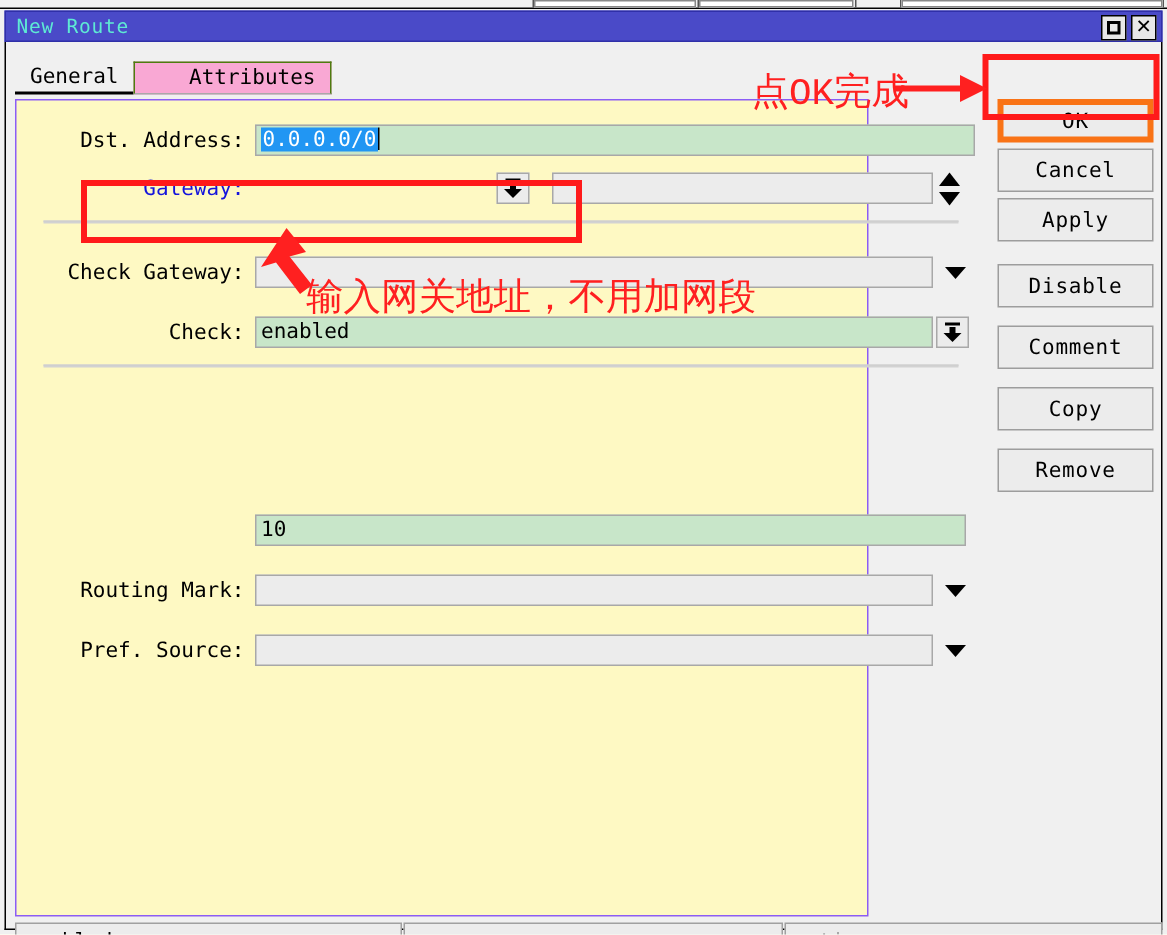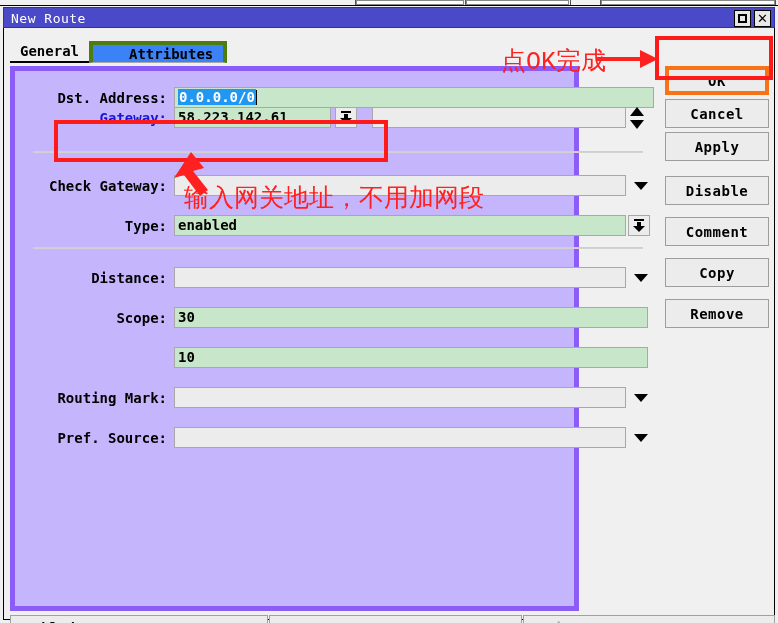--- a/index.html
+++ b/index.html
@@ -43,21 +43,21 @@
     position: absolute;
     left: 3px; top: 7px;
     width: 772px; height: 21px;
     background: #4a4ac8;
     box-sizing: border-box;
     border: 1px solid #2f2fa8;
   }
   #title-text {
     position: absolute;
     left: 7px; top: 3px;
-    color: #ffffff;
+    color: #5eead4;
     font-size: 13px;
     letter-spacing: 0.5px;
     white-space: nowrap;
   }
   .winbtn {
     position: absolute;
     top: 2px;
     width: 17px; height: 17px;
     background: #e8e8e8;
     border: 1px solid #000;
@@ -79,21 +79,20 @@
 
   
   #dialog-body {
     position: absolute;
     left: 3px; top: 28px;
     width: 772px; height: 592px;
     background: #f0f0f0;
     border: 1px solid #000;
     border-top: none;
     box-sizing: border-box;
-    font-weight: bold;
   }
 
   
   #tabs {
     position: absolute;
     left: 6px; top: 11px;
     height: 24px;
     display: flex;
     align-items: flex-end;
   }
@@ -104,33 +103,33 @@
     font-size: 14px;
     color: #000;
     box-sizing: border-box;
     white-space: nowrap;
   }
   .tab.active {
     background: #f0f0f0;
     border-bottom: 2px solid #000;
   }
   .tab.inactive {
-    background: #3b82f6;
-    border: 4px solid #4d7c0f;
+    background: #f9a8d4;
+    border: 1px solid #4d7c0f;
     border-bottom: 1px solid #a9a9a9;
     padding-left: 36px;
   }
 
   
   #form-panel {
     position: absolute;
     left: 6px; top: 38px;
     width: 569px; height: 545px;
-    background: #c4b5fd;
-    border: 5px solid #8b5cf6;
+    background: #fef9c3;
+    border: 1px solid #8b5cf6;
     box-sizing: border-box;
   }
 
   .row {
     position: absolute;
     left: 0;
     height: 23px;
     width: 100%;
   }
   .lbl {
@@ -337,23 +336,22 @@
       <div class="tab inactive">Attributes</div>
     </div>
 
     <div id="form-panel">
 
       <div class="row" style="top:16px">
         <div class="lbl">Dst. Address:</div>
         <div class="fld green" style="width:480px"><span class="sel">0.0.0.0/0</span><span class="caret"></span></div>
       </div>
 
-      <div class="row" style="top:36px">
+      <div class="row" style="top:48px">
         <div class="lbl link">Gateway:</div>
-        <div class="fld green" style="width:157px">58.223.142.61</div>
         <div class="combo-btn" style="left:320px">
           <div class="combo-glyph">
             <div class="bar"></div>
               <div class="stem"></div>
               <div class="tri"></div>
           </div>
         </div>
         <div class="fld plain" style="left:357px;width:254px"></div>
         <div class="spinner" style="left:615px;top:0px">
           <div class="up"></div>
@@ -363,43 +361,34 @@
 
       <div class="separator" style="top:80px"></div>
 
       <div class="row" style="top:104px">
         <div class="lbl">Check Gateway:</div>
         <div class="fld plain" style="width:452px"></div>
         <div class="arrow-down" style="left:619px;top:7px"></div>
       </div>
 
       <div class="row" style="top:144px">
-        <div class="lbl">Type:</div>
+        <div class="lbl">Check:</div>
         <div class="fld green" style="width:452px">enabled</div>
         <div class="combo-btn" style="left:613px">
           <div class="combo-glyph">
             <div class="bar"></div>
               <div class="stem"></div>
               <div class="tri"></div>
           </div>
         </div>
       </div>
 
       <div class="separator" style="top:176px"></div>
 
-      <div class="row" style="top:196px">
-        <div class="lbl">Distance:</div>
-        <div class="fld plain" style="width:452px"></div>
-        <div class="arrow-down" style="left:619px;top:7px"></div>
-      </div>
-
-      <div class="row" style="top:236px">
-        <div class="lbl">Scope:</div>
-        <div class="fld green" style="width:474px">30</div>
-      </div>
+
 
       <div class="row" style="top:276px">
         <div class="fld green" style="width:474px">10</div>
       </div>
 
       <div class="row" style="top:316px">
         <div class="lbl">Routing Mark:</div>
         <div class="fld plain" style="width:452px"></div>
         <div class="arrow-down" style="left:619px;top:7px"></div>
       </div>
@@ -433,19 +422,19 @@
   <div class="anno-rect" style="left:54px; top:120px; width:334px; height:42px;"></div>
 
   <div class="anno-rect" style="left:655px; top:36px; width:118px; height:44px;"></div>
 
   <div class="anno-text" style="left:501px; top:44px;">点OK完成</div>
 
   <svg class="anno-svg" style="left:596px; top:44px;" width="66" height="30">
     <path d="M0,13 L44,13 L44,6 L62,15 L44,24 L44,17 L0,17 Z" fill="#ff2020"></path>
   </svg>
 
-  <div class="anno-text" style="left:184px; top:181px;">输入网关地址，不用加网段</div>
+  <div class="anno-text" style="left:204px; top:181px;">输入网关地址，不用加网段</div>
 
   <svg class="anno-svg" style="left:172px; top:152px;" width="52" height="44">
     <path d="M19,0 L2,26 L12,23 L28,44 L36,38 L21,19 L32,16 Z" fill="#ff2020"></path>
   </svg>
 
 </div>
 
 </body></html>

